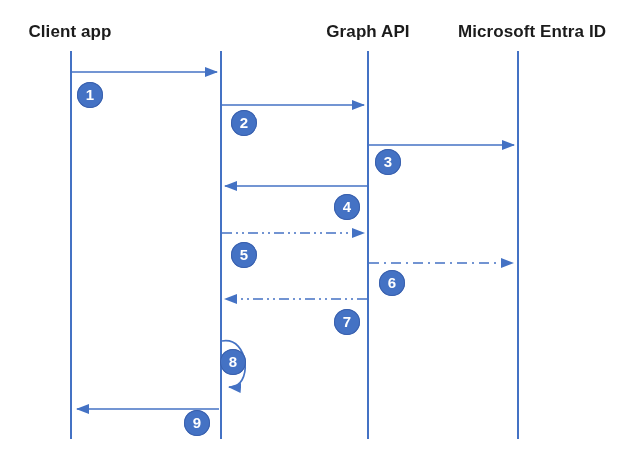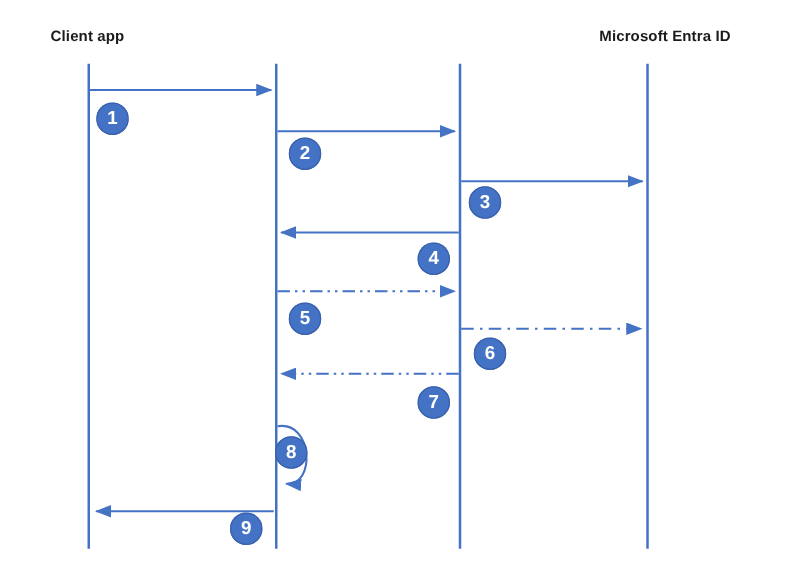--- a/index.html
+++ b/index.html
@@ -7,21 +7,21 @@
     position:relative;
     width:633px;height:469px;
     background:#ffffff;
     font-family:"Liberation Sans", sans-serif;
     overflow:hidden;
   }
   .actor-label{
     position:absolute;
     top:22px;
     transform:translateX(-50%);
-    font-size:12px;
+    font-size:17px;
     font-weight:700;
     color:#1b1b1b;
     white-space:nowrap;
     letter-spacing:0.1px;
   }
   .diagram-svg{position:absolute;left:0;top:0;}
   .badge{
     position:absolute;
     width:26px;height:26px;
     margin-left:-13px;margin-top:-13px;
@@ -34,20 +34,21 @@
     line-height:26px;
     text-align:center;
   }
 </style>
 </head>
 <body>
 
 <div class="canvas">
 
   <div class="actor-label" style="left:70px">Client app</div>
+  <div class="actor-label" style="left:368px">Graph API</div>
   <div class="actor-label" style="left:532px">Microsoft Entra ID</div>
 
   <svg class="diagram-svg" width="633" height="469" viewBox="0 0 633 469">
     <defs>
       <marker id="ah" markerUnits="userSpaceOnUse" markerWidth="13" markerHeight="10" refX="12" refY="5" orient="auto">
         <path d="M0,0 L13,5 L0,10 Z" fill="#4472c4"></path>
       </marker>
     </defs>
 
     <line x1="71" y1="51" x2="71" y2="439" stroke="#4472c4" stroke-width="2"></line>

